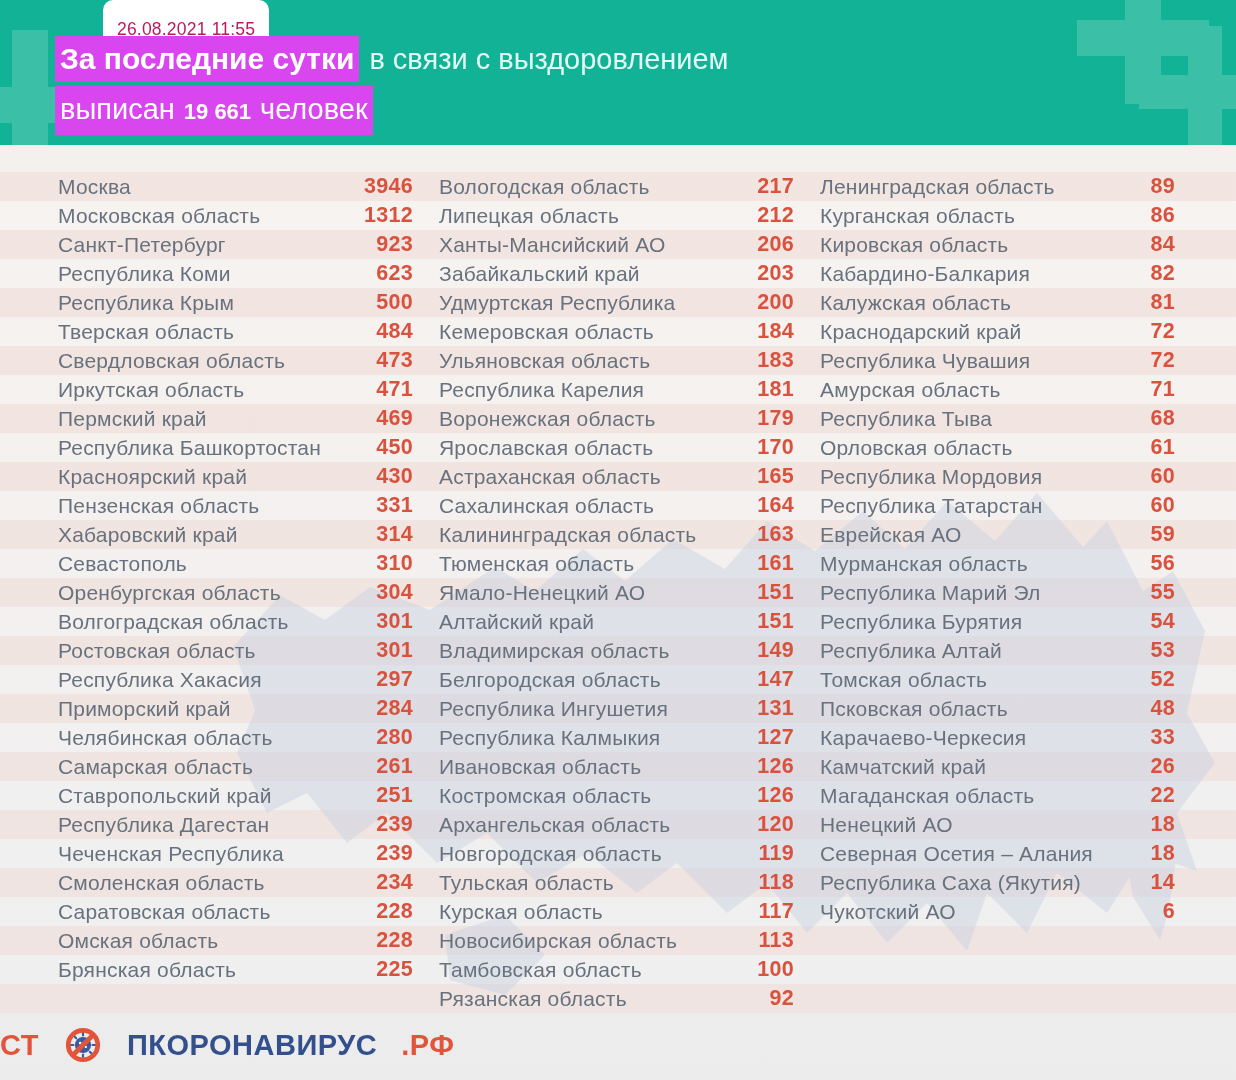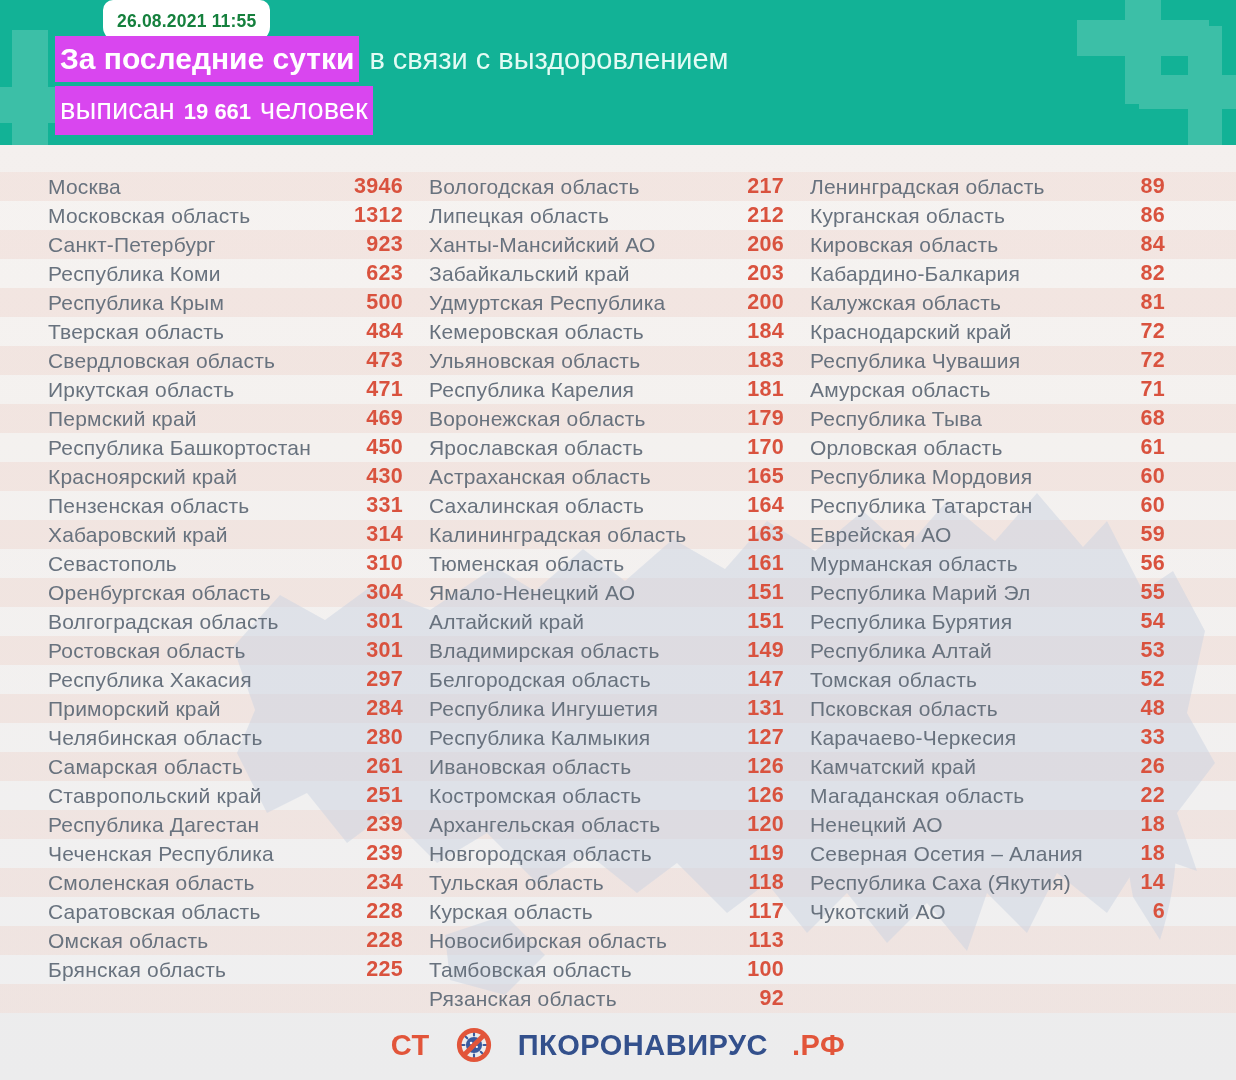--- a/index.html
+++ b/index.html
@@ -10,47 +10,47 @@
   }
   
   .band{position:absolute;left:0;top:0;width:1236px;height:145px;background:#12b296;overflow:hidden;}
   .plus{position:absolute;width:var(--s);height:var(--s);}
   .plus::before{content:"";position:absolute;left:0;top:calc(50% - var(--t)/2);width:100%;height:var(--t);background:#3cbfa7;}
   .plus::after{content:"";position:absolute;top:0;left:calc(50% - var(--t)/2);height:100%;width:var(--t);background:#3cbfa7;}
   .plus-left{--s:150px;--t:36px;left:-45px;top:30px;}
   .plus-r1{--s:132px;--t:36px;left:1077px;top:-28px;}
   .plus-r2{--s:132px;--t:34px;left:1139px;top:26px;}
   .badge{
-    position:absolute;left:103px;top:0;height:33px;line-height:34px;padding:4px 14px;
+    position:absolute;left:103px;top:0;height:33px;line-height:34px;padding:12px 14px;
     background:#ffffff;border-radius:10px 10px 14px 14px;
-    color:#15803d;font-size:17.5px;font-weight:bold;letter-spacing:.2px;white-space:nowrap;
+    color:#be185d;font-size:17.5px;font-weight:normal;letter-spacing:.2px;white-space:nowrap;
   }
   .line1{position:absolute;left:55px;top:36px;white-space:nowrap;}
   .line2{position:absolute;left:55px;top:86px;white-space:nowrap;}
   .hl{display:inline-block;background:#d946ef;color:#ffffff;font-weight:bold;font-size:30px;line-height:46px;padding:0 5px;}
   .rest{color:#e3fbf4;font-size:29px;vertical-align:top;line-height:46px;margin-left:10px;}
   .hl2{font-weight:normal;font-size:29px;color:#ffffff;}
   .hl2 .big{font-weight:bold;font-size:22px;margin:0 9px;}
   
   .stripes{
     position:absolute;left:0;top:172px;width:1236px;height:841px;
     background:repeating-linear-gradient(180deg,
       rgba(241,221,215,0.55) 0px, rgba(241,221,215,0.55) 29px,
       rgba(255,255,255,0.18) 29px, rgba(255,255,255,0.18) 58px);
   }
   .map{position:absolute;left:205px;top:295px;width:1031px;height:715px;opacity:.5;}
   .rows{
-    position:absolute;left:48px;top:172px;width:1117px;
+    position:absolute;left:58px;top:172px;width:1117px;
     display:grid;grid-template-columns:355px 355px 355px;column-gap:26px;
   }
   .row{height:29px;display:flex;justify-content:space-between;align-items:center;}
   .region{font-size:21px;color:#68727e;letter-spacing:.2px;white-space:nowrap;}
   .num{font-size:21.5px;font-weight:bold;color:#d9523e;letter-spacing:.3px;}
   
-  .logo{position:absolute;left:0;top:1026px;width:1236px;display:flex;justify-content:center;align-items:center;gap:24px;}
+  .logo{position:absolute;left:0;top:1026px;width:1236px;display:flex;justify-content:flex-start;align-items:center;gap:24px;}
   .logo span{font-weight:bold;font-size:29px;letter-spacing:.5px;line-height:38px;}
   .lg-or{color:#e2553a;}
   .lg-nv{color:#33508c;}
   .virus{width:38px;height:38px;margin:0 1px;}
 </style>
 </head>
 <body>
 
 <div id="page">
 

